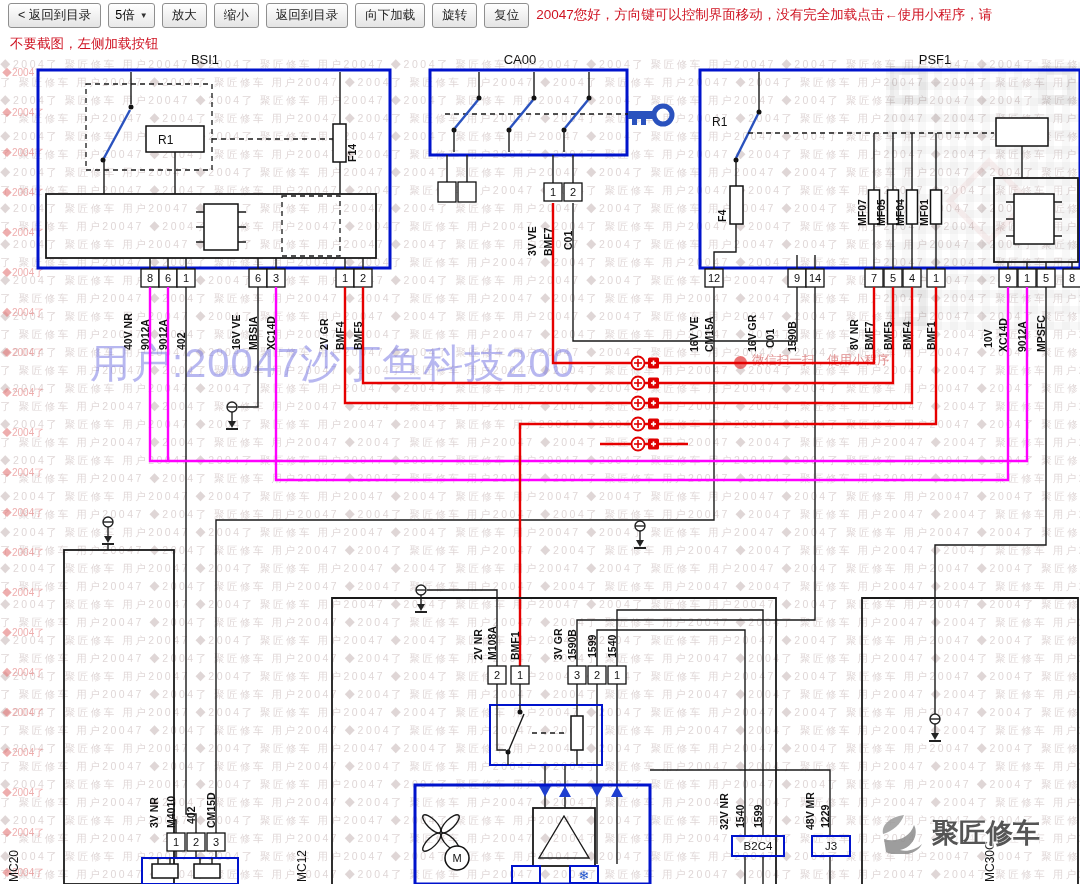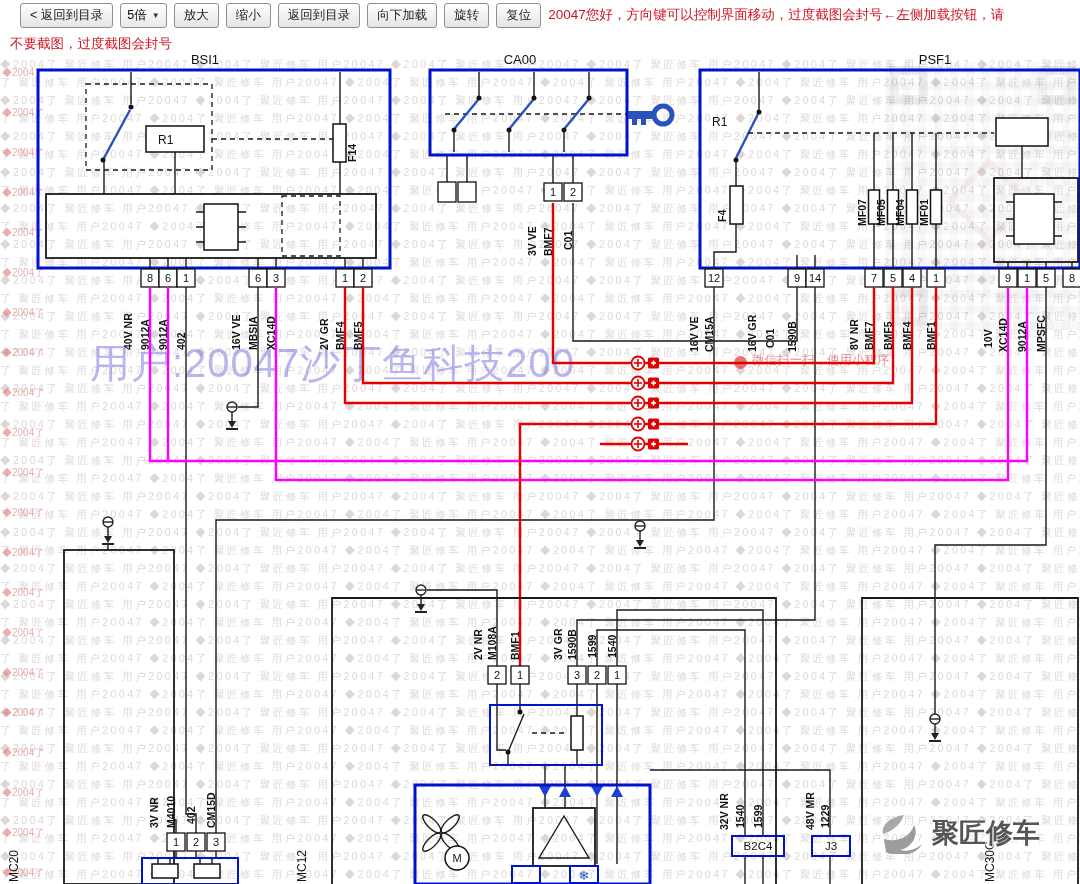--- a/index.html
+++ b/index.html
@@ -1,20 +1,20 @@
 <!DOCTYPE html>
 <html><head>
 <meta charset="utf-8">
 <style>
   html,body{margin:0;padding:0;background:#fff;}
   #app{position:relative;width:1080px;height:884px;background:#fff;overflow:hidden;
        font-family:"Liberation Sans",sans-serif;}
   
   .toolbar{position:absolute;top:0;left:0;width:100%;height:30px;display:flex;align-items:center;
-           gap:7px;padding:3px 20px;box-sizing:border-box;z-index:10;}
+           gap:7px;padding:3px 8px;box-sizing:border-box;z-index:10;}
   .btn{font-size:12.5px;padding:3px 9px;border:1px solid #8f8f8f;border-radius:3px;
        background:linear-gradient(#ffffff,#e4e4e4);color:#222;white-space:nowrap;cursor:pointer;
        font-family:"Liberation Sans",sans-serif;}
   .select{display:flex;align-items:center;gap:5px;font-size:12.5px;padding:3px 6px;
           border:1px solid #8f8f8f;border-radius:3px;background:linear-gradient(#ffffff,#e9e9e9);cursor:pointer;}
   .select .caret{font-size:8px;color:#333;}
   .warn{color:#cf1322;font-size:13.5px;white-space:nowrap;}
   .warn2{position:absolute;top:35px;left:10px;z-index:10;}
   
   .wm-layer{position:absolute;inset:0;overflow:hidden;z-index:1;pointer-events:none;}
@@ -449,23 +449,23 @@
     <div class="select">
       <span>5倍</span>
       <span class="caret">▼</span>
     </div>
     <button class="btn">放大</button>
     <button class="btn">缩小</button>
     <button class="btn">返回到目录</button>
     <button class="btn">向下加载</button>
     <button class="btn">旋转</button>
     <button class="btn">复位</button>
-    <span class="warn">20047您好，方向键可以控制界面移动，过度截图会封号←左侧加载按钮，请</span>
+    <span class="warn">20047您好，方向键可以控制界面移动，没有完全加载点击←使用小程序，请</span>
   </div>
-  <div class="warn warn2">不要截图，过度截图会封号</div>
+  <div class="warn warn2">不要截图，左侧加载按钮</div>
 
   <div class="logo">
     <svg width="50" height="42" viewBox="0 0 50 42">
       <path d="M28,3 C14,5 5,13 7,22 C17,19 25,12 28,3 Z" fill="#9a9a9a" opacity="0.85"></path>
       <path d="M8,27 C19,31 34,26 38,13 C43,22 37,35 24,38 C30,40 40,38 46,32 C41,43 22,46 10,40 Z" fill="#8c8c8c" opacity="0.85"></path>
       <circle cx="33" cy="10" r="1.8" fill="#fff"></circle>
     </svg>
     <span class="txt">聚匠修车</span>
   </div>
 

